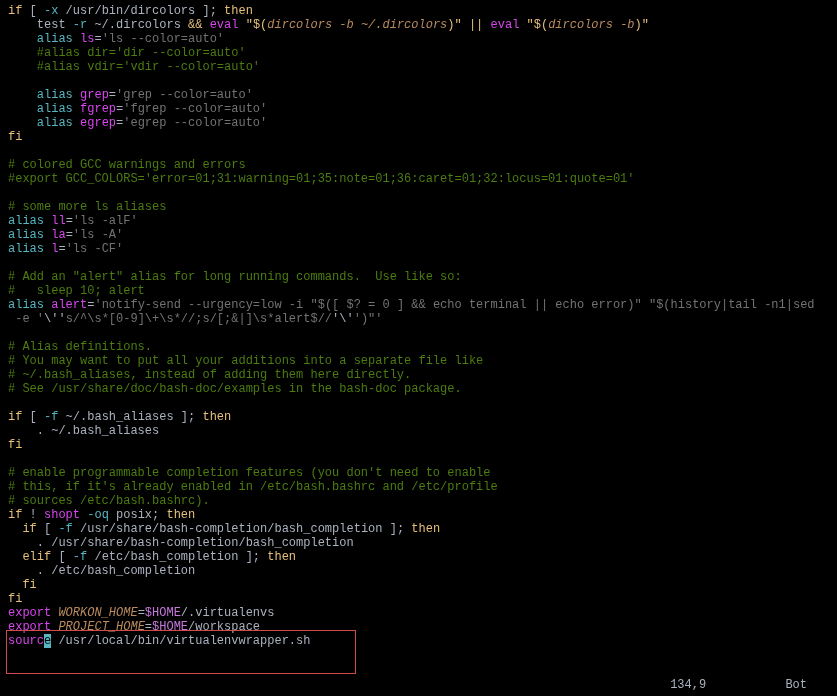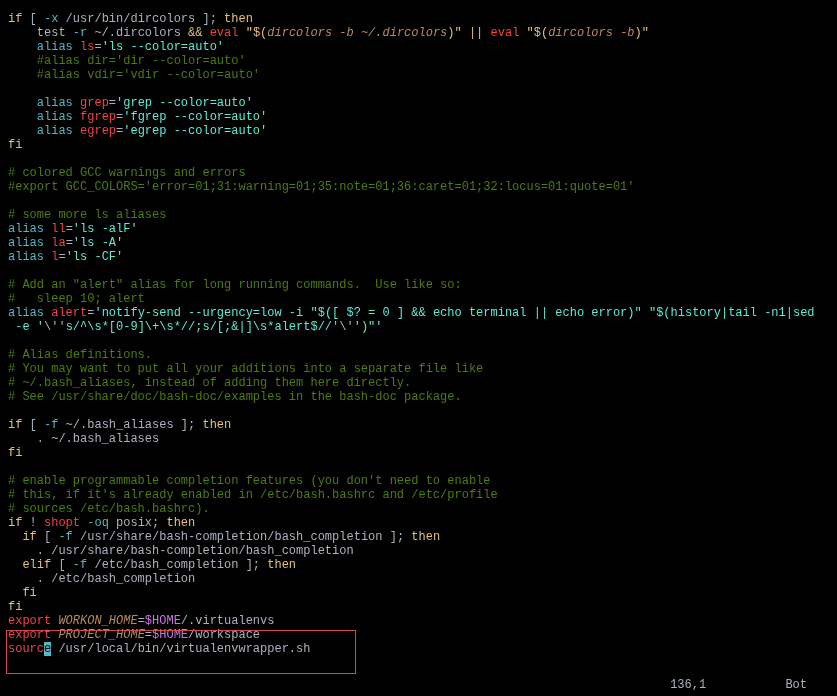--- a/index.html
+++ b/index.html
@@ -8,30 +8,30 @@
       font-family: 'Consolas', 'Monaco', 'Courier New', monospace;
       font-size: 12px;
       line-height: 14px;
       color: #bbb;
       width: 837px;
       height: 696px;
       overflow: hidden;
       position: relative;
     }
     .editor {
-      padding: 12px 8px;
+      padding: 4px 8px;
       white-space: pre;
       position: relative;
     }
     .line { display: block; height: 14px; }
     .c-yellow { color: #e5c07b; }
     .c-cyan { color: #56b6c2; }
     .c-white { color: #abb2bf; }
-    .c-green { color: #ef4444; }
-    .c-red { color: #5eead4; }
+    .c-green { color: #d946ef; }
+    .c-red { color: #737373; }
     .c-brown { color: #b98b5e; font-style: italic; }
     .c-purple { color: #c678dd; font-family: Liberation Mono, monospace; }
     .c-blue { color: #4d7c0f; }
     .highlight-box {
       position: absolute;
       border: 1px solid #d14b4b;
       left: 6px;
       top: 630px;
       width: 350px;
       height: 44px;
@@ -48,16 +48,16 @@
       color: #abb2bf;
       font-size: 12px;
     }
   </style>
 </head>
 <body>
 
 <div class="editor" id="editor"><span class="line"><span class="c-yellow">if</span><span class="c-white"> [ </span><span class="c-cyan">-x</span><span class="c-white"> /usr/bin/dircolors ]; </span><span class="c-yellow">then</span></span><span class="line"><span class="c-white">    test </span><span class="c-cyan">-r</span><span class="c-white"> ~/.dircolors </span><span class="c-yellow">&amp;&amp;</span><span class="c-white"> </span><span class="c-green">eval</span><span class="c-yellow"> "</span><span class="c-yellow">$(</span><span class="c-brown">dircolors -b ~/.dircolors</span><span class="c-yellow">)</span><span class="c-yellow">" </span><span class="c-yellow">||</span><span class="c-white"> </span><span class="c-green">eval</span><span class="c-yellow"> "</span><span class="c-yellow">$(</span><span class="c-brown">dircolors -b</span><span class="c-yellow">)</span><span class="c-yellow">"</span></span><span class="line"><span class="c-white">    </span><span class="c-cyan">alias</span><span class="c-white"> </span><span class="c-green">ls</span><span class="c-white">=</span><span class="c-red">'ls --color=auto'</span></span><span class="line"><span class="c-blue">    #alias dir='dir --color=auto'</span></span><span class="line"><span class="c-blue">    #alias vdir='vdir --color=auto'</span></span><span class="line"><span class=""></span></span><span class="line"><span class="c-white">    </span><span class="c-cyan">alias</span><span class="c-white"> </span><span class="c-green">grep</span><span class="c-white">=</span><span class="c-red">'grep --color=auto'</span></span><span class="line"><span class="c-white">    </span><span class="c-cyan">alias</span><span class="c-white"> </span><span class="c-green">fgrep</span><span class="c-white">=</span><span class="c-red">'fgrep --color=auto'</span></span><span class="line"><span class="c-white">    </span><span class="c-cyan">alias</span><span class="c-white"> </span><span class="c-green">egrep</span><span class="c-white">=</span><span class="c-red">'egrep --color=auto'</span></span><span class="line"><span class="c-yellow">fi</span></span><span class="line"><span class=""></span></span><span class="line"><span class="c-blue"># colored GCC warnings and errors</span></span><span class="line"><span class="c-blue">#export GCC_COLORS='error=01;31:warning=01;35:note=01;36:caret=01;32:locus=01:quote=01'</span></span><span class="line"><span class=""></span></span><span class="line"><span class="c-blue"># some more ls aliases</span></span><span class="line"><span class="c-cyan">alias</span><span class="c-white"> </span><span class="c-green">ll</span><span class="c-white">=</span><span class="c-red">'ls -alF'</span></span><span class="line"><span class="c-cyan">alias</span><span class="c-white"> </span><span class="c-green">la</span><span class="c-white">=</span><span class="c-red">'ls -A'</span></span><span class="line"><span class="c-cyan">alias</span><span class="c-white"> </span><span class="c-green">l</span><span class="c-white">=</span><span class="c-red">'ls -CF'</span></span><span class="line"><span class=""></span></span><span class="line"><span class="c-blue"># Add an "alert" alias for long running commands.  Use like so:</span></span><span class="line"><span class="c-blue">#   sleep 10; alert</span></span><span class="line"><span class="c-cyan">alias</span><span class="c-white"> </span><span class="c-green">alert</span><span class="c-white">=</span><span class="c-red">'notify-send --urgency=low -i "$([ $? = 0 ] &amp;&amp; echo terminal || echo error)" "$(history|tail -n1|sed</span></span><span class="line"><span class="c-red"> -e </span><span class="c-red">'</span><span class="c-white">\''</span><span class="c-red">s/^\s*[0-9]\+\s*//;s/[;&amp;|]\s*alert$//</span><span class="c-white">'\'</span><span class="c-red">')"'</span></span><span class="line"><span class=""></span></span><span class="line"><span class="c-blue"># Alias definitions.</span></span><span class="line"><span class="c-blue"># You may want to put all your additions into a separate file like</span></span><span class="line"><span class="c-blue"># ~/.bash_aliases, instead of adding them here directly.</span></span><span class="line"><span class="c-blue"># See /usr/share/doc/bash-doc/examples in the bash-doc package.</span></span><span class="line"><span class=""></span></span><span class="line"><span class="c-yellow">if</span><span class="c-white"> [ </span><span class="c-cyan">-f</span><span class="c-white"> ~/.bash_aliases ]; </span><span class="c-yellow">then</span></span><span class="line"><span class="c-white">    . ~/.bash_aliases</span></span><span class="line"><span class="c-yellow">fi</span></span><span class="line"><span class=""></span></span><span class="line"><span class="c-blue"># enable programmable completion features (you don't need to enable</span></span><span class="line"><span class="c-blue"># this, if it's already enabled in /etc/bash.bashrc and /etc/profile</span></span><span class="line"><span class="c-blue"># sources /etc/bash.bashrc).</span></span><span class="line"><span class="c-yellow">if</span><span class="c-white"> ! </span><span class="c-green">shopt</span><span class="c-white"> </span><span class="c-cyan">-oq</span><span class="c-white"> posix; </span><span class="c-yellow">then</span></span><span class="line"><span class="c-white">  </span><span class="c-yellow">if</span><span class="c-white"> [ </span><span class="c-cyan">-f</span><span class="c-white"> /usr/share/bash-completion/bash_completion ]; </span><span class="c-yellow">then</span></span><span class="line"><span class="c-white">    . /usr/share/bash-completion/bash_completion</span></span><span class="line"><span class="c-white">  </span><span class="c-yellow">elif</span><span class="c-white"> [ </span><span class="c-cyan">-f</span><span class="c-white"> /etc/bash_completion ]; </span><span class="c-yellow">then</span></span><span class="line"><span class="c-white">    . /etc/bash_completion</span></span><span class="line"><span class="c-white">  </span><span class="c-yellow">fi</span></span><span class="line"><span class="c-yellow">fi</span></span><span class="line"><span class="c-green">export</span><span class="c-white"> </span><span class="c-brown">WORKON_HOME</span><span class="c-white">=</span><span class="c-purple">$HOME</span><span class="c-white">/.virtualenvs</span></span><span class="line"><span class="c-green">export</span><span class="c-white"> </span><span class="c-brown">PROJECT_HOME</span><span class="c-white">=</span><span class="c-purple">$HOME</span><span class="c-white">/workspace</span></span><span class="line"><span class="c-green">sourc</span><span class="cursor">e</span><span class="c-white"> /usr/local/bin/virtualenvwrapper.sh</span></span></div>
 <div class="highlight-box"></div>
 <div class="status">
-  <span>136,1</span>
+  <span>134,9</span>
   <span>&nbsp;&nbsp;&nbsp;&nbsp;&nbsp;&nbsp;&nbsp;&nbsp;&nbsp;</span>
   <span>Bot</span>
 </div>
 
 </body></html>

